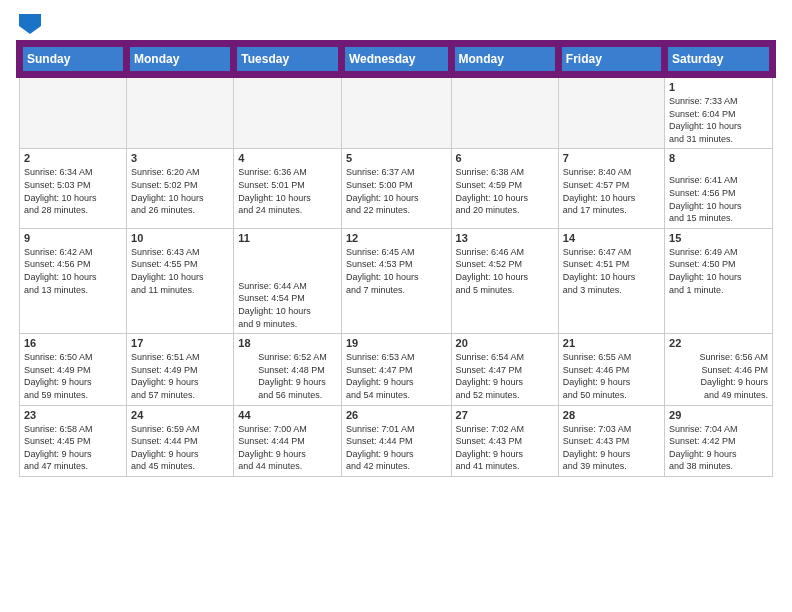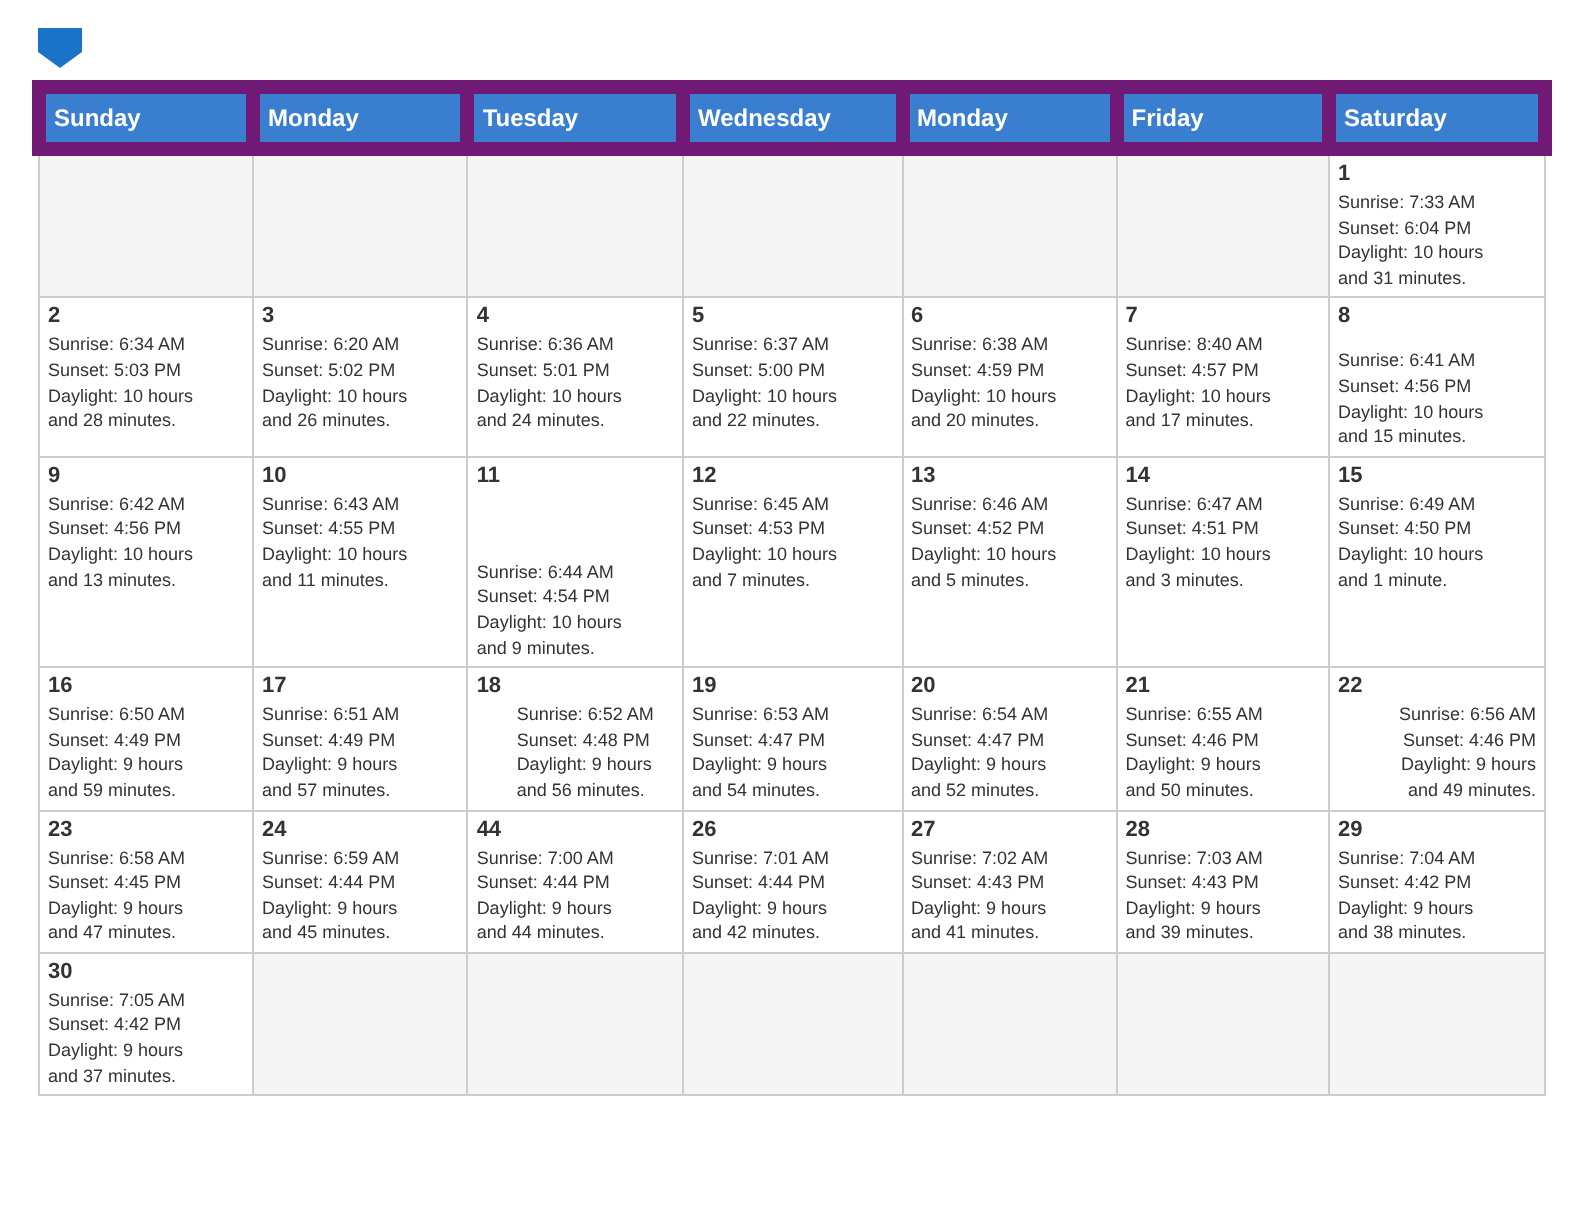--- a/index.html
+++ b/index.html
@@ -331,30 +331,15 @@
 and 39 minutes.</div>
           </td>
           <td>
             <div class="day-number">29</div>
             <div class="day-info" style="white-space: pre-line;">Sunrise: 7:04 AM
 Sunset: 4:42 PM
 Daylight: 9 hours
 and 38 minutes.</div>
           </td>
         </tr>
-        <tr>
-          <td>
-            <div class="day-number">30</div>
-            <div class="day-info" style="white-space: pre-line;">Sunrise: 7:05 AM
-Sunset: 4:42 PM
-Daylight: 9 hours
-and 37 minutes.</div>
-          </td>
-          <td class="empty"></td>
-          <td class="empty"></td>
-          <td class="empty"></td>
-          <td class="empty"></td>
-          <td class="empty"></td>
-          <td class="empty"></td>
-        </tr>
       </tbody>
   </table>
 </div>
 
 </body></html>

